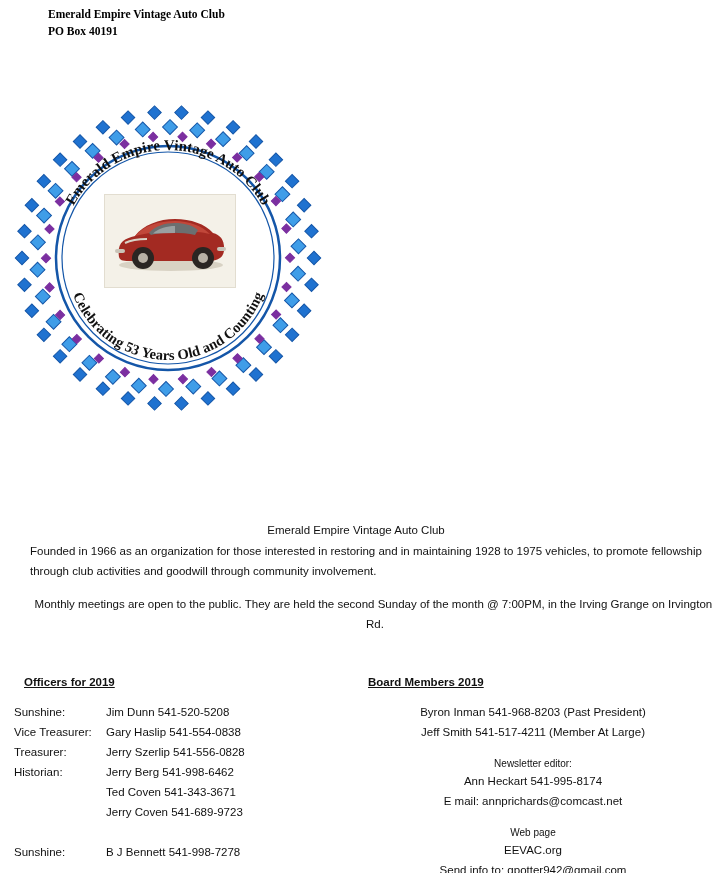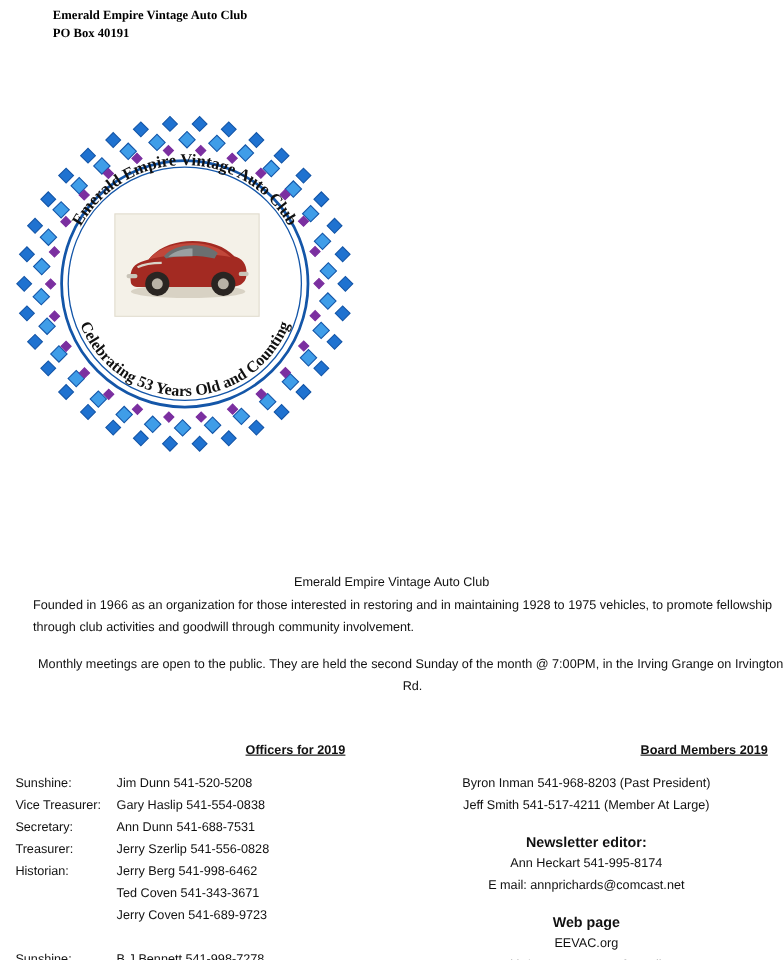--- a/index.html
+++ b/index.html
@@ -82,21 +82,21 @@
     position: absolute;
     left: 368px;
     top: 676px;
     width: 330px;
     text-align: center;
   }
   .col-heading {
     font-size: 11.5px;
     font-weight: bold;
     text-decoration: underline;
-    text-align: right;
+    text-align: left;
     margin-bottom: 14px;
   }
   .col-heading.left-head { margin-left: 10px; }
 
   .officer-row {
     display: flex;
     font-size: 11.5px;
     line-height: 20px;
   }
   .officer-role {
@@ -106,22 +106,22 @@
   .officer-name { flex: 1 1 auto; }
   .officer-row.indented .officer-role { visibility: hidden; }
 
   .spacer-row { height: 20px; }
 
   .board-line {
     font-size: 11.5px;
     line-height: 20px;
   }
   .sub-heading {
-    font-size: 13px;
-    font-weight: bold;
+    font-size: 10px;
+    font-weight: normal;
     margin-top: 16px;
     margin-bottom: 2px;
   }
 </style>
 </head>
 <body>
 
 <div class="letterhead">
   <div>Emerald Empire Vintage Auto Club</div>
   <div>PO Box 40191</div>
@@ -276,24 +276,20 @@
   <div id="officers-rows">
       <div class="officer-row">
         <span class="officer-role">Sunshine:</span>
         <span class="officer-name">Jim Dunn  541-520-5208</span>
       </div>
       <div class="officer-row">
         <span class="officer-role">Vice Treasurer:</span>
         <span class="officer-name">Gary Haslip  541-554-0838</span>
       </div>
       <div class="officer-row">
-        <span class="officer-role">Secretary:</span>
-        <span class="officer-name">Ann Dunn  541-688-7531</span>
-      </div>
-      <div class="officer-row">
         <span class="officer-role">Treasurer:</span>
         <span class="officer-name">Jerry Szerlip  541-556-0828</span>
       </div>
       <div class="officer-row">
         <span class="officer-role">Historian:</span>
         <span class="officer-name">Jerry Berg  541-998-6462</span>
       </div>
       <div class="officer-row indented">
         <span class="officer-role">&nbsp;</span>
         <span class="officer-name">Ted Coven 541-343-3671</span>

